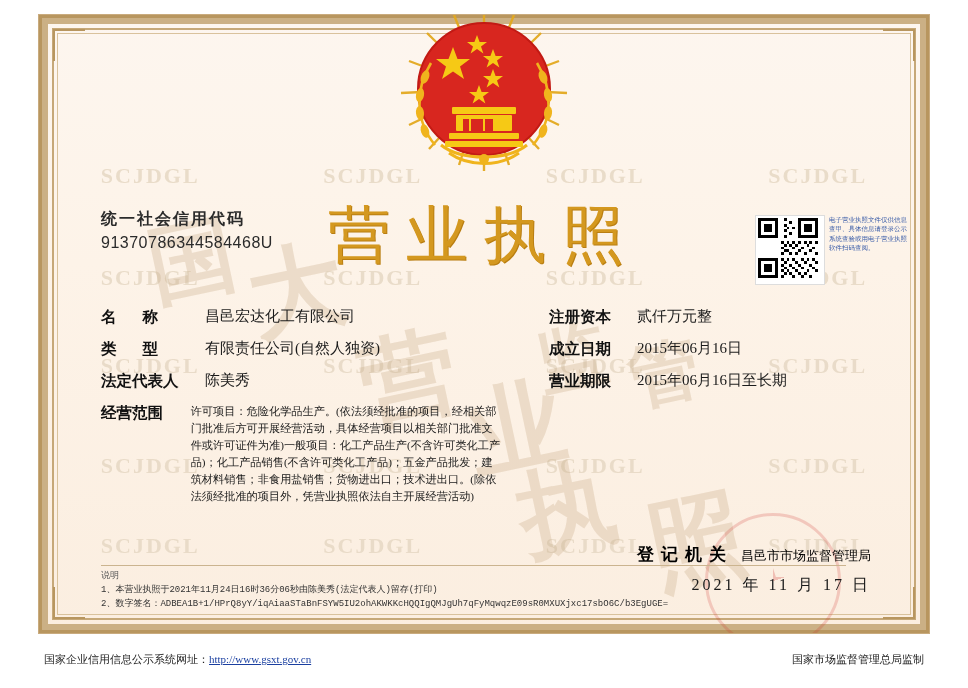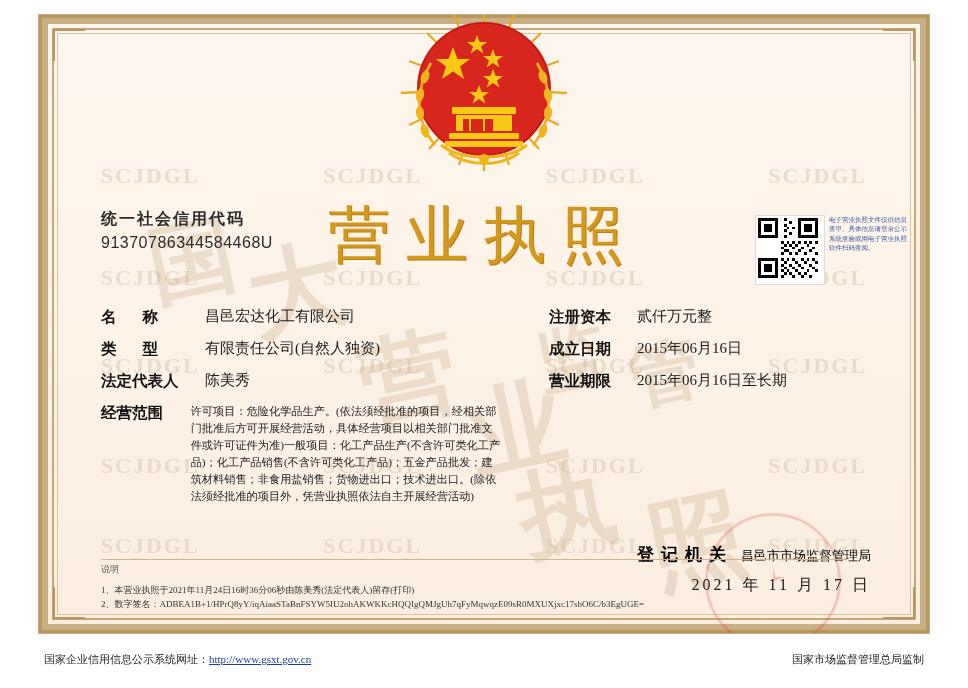--- a/index.html
+++ b/index.html
@@ -146,22 +146,22 @@
     background:
       conic-gradient(from 0deg, rgba(206,47,42,.55) 0 20%, transparent 0 100%);
     clip-path:polygon(50% 0%,61% 35%,98% 35%,68% 57%,79% 91%,50% 70%,21% 91%,32% 57%,2% 35%,39% 35%);
   }
 
   
   .notes{
     position:absolute;left:62px;bottom:22px;width:640px;color:#3a3a3a;
   }
   .notes-hr{border-top:1px solid #cbb48f;margin-bottom:3px;width:745px;}
-  .notes-title{font-size:9px;color:#555;margin-bottom:8px;font-family:Liberation Mono, monospace;}
-  .note{font-size:9px;line-height:1.5;color:#333;font-family:Liberation Serif, serif;}
+  .notes-title{font-size:9px;color:#555;margin-bottom:2px;font-family:Liberation Mono, monospace;}
+  .note{font-size:9px;line-height:1.5;color:#333;font-family:Liberation Mono, monospace;}
 
   
   .footer{
     position:absolute;left:0;right:0;bottom:16px;height:20px;
     font-size:11px;color:#222;
   }
   .footer-left{position:absolute;left:44px;top:0;font-family:"Liberation Serif",serif;}
   .footer-left a{color:#1a3fa0;text-decoration:underline;}
   .footer-right{position:absolute;right:44px;top:0;font-family:Liberation Serif, serif;margin-left:8px;}
 </style>

